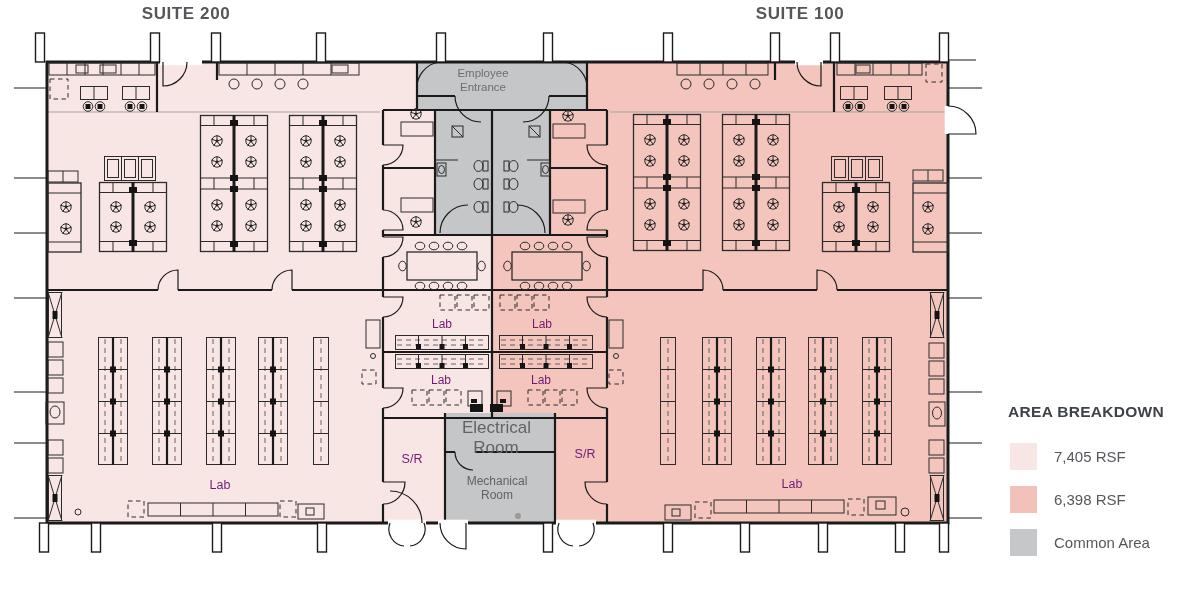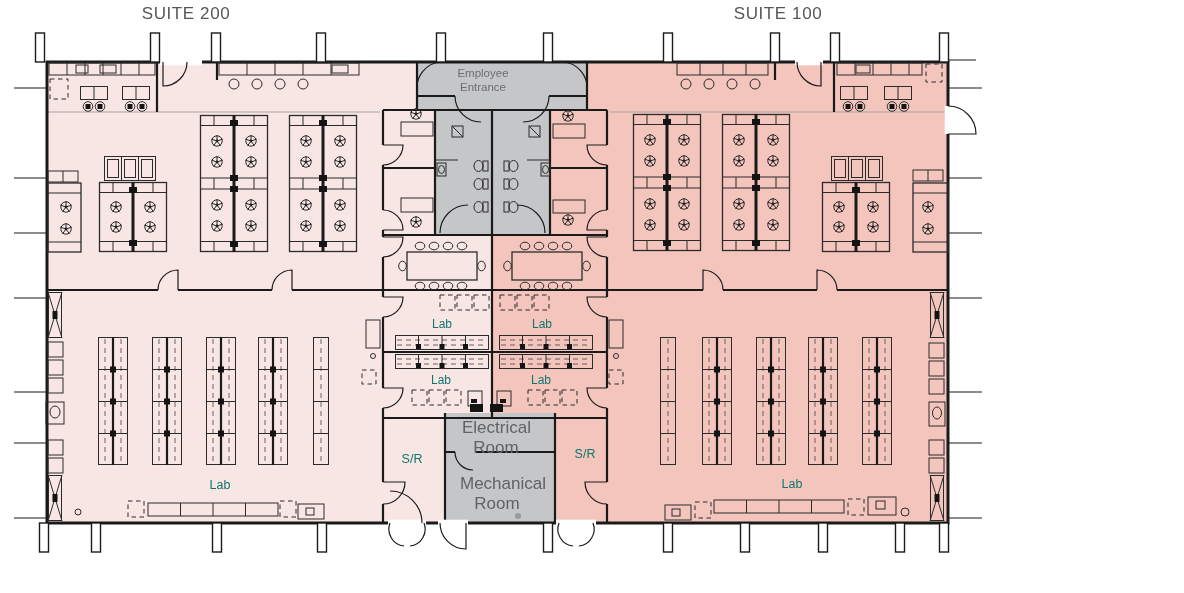--- a/index.html
+++ b/index.html
@@ -1,21 +1,21 @@
 <!DOCTYPE html>
 <html><head>
 <meta charset="utf-8">
 <style>
   html,body{margin:0;padding:0;background:#fff;}
   .canvas{position:relative;width:1184px;height:593px;background:#fff;overflow:hidden;
           font-family:"Liberation Sans", sans-serif;}
   .canvas svg{position:absolute;left:0;top:0;}
-  .suite-title{position:absolute;top:4px;font-size:17px;font-weight:400;color:#54565a;
+  .suite-title{position:absolute;top:4px;font-size:17px;font-weight:700;color:#54565a;
                letter-spacing:0.6px;text-align:center;width:120px;}
-  .rl{position:absolute;color:#0f766e;text-align:center;line-height:1.18;font-size:12px;}
+  .rl{position:absolute;color:#701a75;text-align:center;line-height:1.18;font-size:12px;}
   .legend{position:absolute;left:1008px;top:403px;width:176px;height:160px;}
   .legend-title{font-size:15.5px;font-weight:700;color:#3e4246;letter-spacing:0.3px;}
   .legend-item{position:absolute;left:2px;display:flex;align-items:center;}
   .swatch{display:inline-block;width:27px;height:27px;}
   .legend-label{margin-left:17px;font-size:15px;color:#54575b;line-height:27px;}
   
   .w{stroke:#1a1a1a;stroke-width:2.2;fill:none;}
   .wx{stroke:#1a1a1a;stroke-width:3;fill:none;}
   .f{stroke:#2b2b2b;stroke-width:1;fill:none;}
   .f2{stroke:#2b2b2b;stroke-width:1.3;fill:none;}
@@ -393,30 +393,45 @@
   </g>
 
   <g>
     <rect class="nub" x="470" y="404" width="13" height="8"></rect>
         <rect class="nub" x="490" y="404" width="13" height="8"></rect>
     <circle cx="518" cy="516" r="3" fill="#9a9a9a" stroke="none"></circle>
   </g>
 </svg>
 
 <div class="suite-title" style="left:126px;">SUITE 200</div>
-<div class="suite-title" style="left:718px;">SUITE 100</div>
+<div class="suite-title" style="left:740px;">SUITE 100</div>
 
 <div class="rl" style="left:437px;top:67px;width:92px;font-size:11.5px;color:#6d6e71;">Employee Entrance</div>
 
 <div class="rl" style="left:412px;top:317px;width:60px;">Lab</div>
 <div class="rl" style="left:512px;top:317px;width:60px;">Lab</div>
 <div class="rl" style="left:411px;top:373px;width:60px;">Lab</div>
 <div class="rl" style="left:511px;top:373px;width:60px;">Lab</div>
 <div class="rl" style="left:190px;top:478px;width:60px;font-size:12.5px;">Lab</div>
 <div class="rl" style="left:762px;top:477px;width:60px;font-size:12.5px;">Lab</div>
 
 <div class="rl" style="left:462px;top:418px;width:68px;font-size:17px;color:#616265;">Electrical Room</div>
-<div class="rl" style="left:460px;top:474px;width:74px;font-size:17px;color:#616265;">Mechanical Room</div>
+<div class="rl" style="left:460px;top:474px;width:74px;font-size:12px;color:#616265;">Mechanical Room</div>
 <div class="rl" style="left:392px;top:452px;width:40px;font-size:12.5px;">S/R</div>
 <div class="rl" style="left:565px;top:447px;width:40px;font-size:12.5px;">S/R</div>
 
-
+<div class="legend">
+  <div class="legend-title">AREA BREAKDOWN</div>
+  <div class="legend-item" style="top:40px;">
+    <span class="swatch" style="background-color: rgb(248, 230, 228);"></span>
+    <span class="legend-label">7,405 RSF</span>
+  </div>
+  <div class="legend-item" style="top:83px;">
+    <span class="swatch" style="background-color: rgb(242, 193, 186);"></span>
+    <span class="legend-label">6,398 RSF</span>
+  </div>
+  <div class="legend-item" style="top:126px;">
+    <span class="swatch" style="background-color: rgb(198, 199, 201);"></span>
+    <span class="legend-label">Common Area</span>
+  </div>
 </div>
 
+</div>
+
 </body></html>

